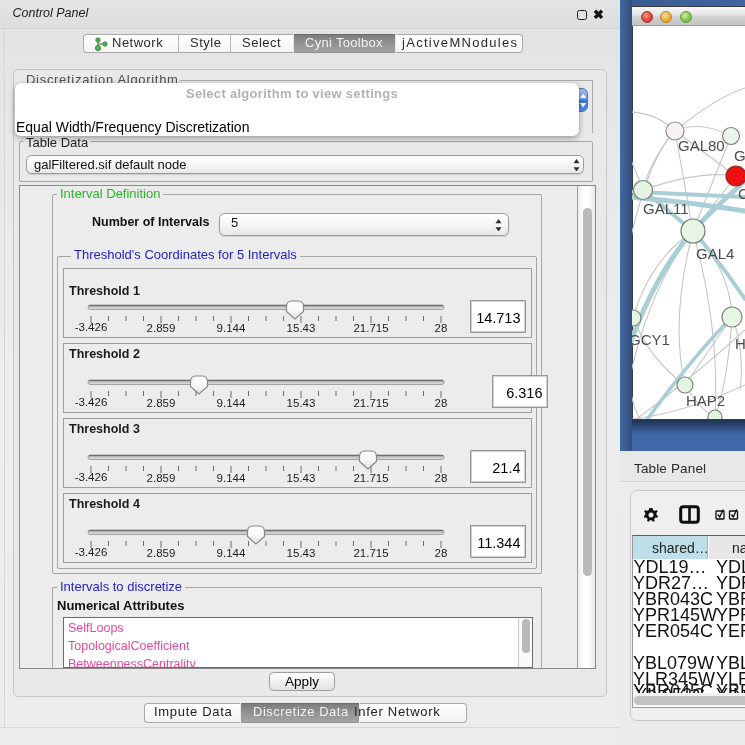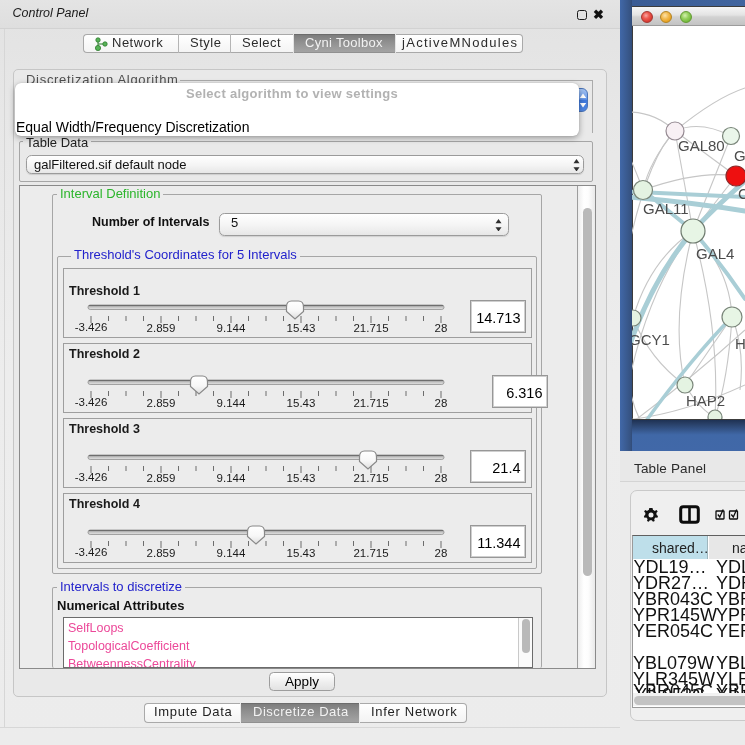--- a/index.html
+++ b/index.html
@@ -439,21 +439,21 @@
 <div class="applybtn">
       <span>Apply</span>
     </div>
 
 
 <div class="btab" style="left:144px;width:96px;border-left:1px solid #a9a9a9;border-radius:4px 0 0 4px;"></div>
 <div class="btab" style="left:360px;width:107px;border-right:1px solid #a9a9a9;border-radius:0 4px 4px 0;"></div>
 <div class="seg-dark" style="left:241px;width:118px;top:703px;height:20px;"></div>
 <div class="btab-lab" style="left:154px;">Impute Data</div>
 <div class="seg-dark-lab" style="left:253px;top:704.3px;position:absolute;letter-spacing:0.5px;">Discretize Data</div>
-<div class="btab-lab" style="left:371px;text-align:center;">Infer Network</div>
+<div class="btab-lab" style="left:354px;text-align:center;">Infer Network</div>
 <div class="cp-left-line"></div>
 <div style="left:0;top:727px;width:620px;height:1px;background:#d7d7d7;"></div>
 
 
 <div class="popup"></div>
 <div class="pop-gray">Select algorithm to view settings</div>
 <div class="pop-b2">Equal Width/Frequency Discretization</div>
 
 </div>
 </body></html>

